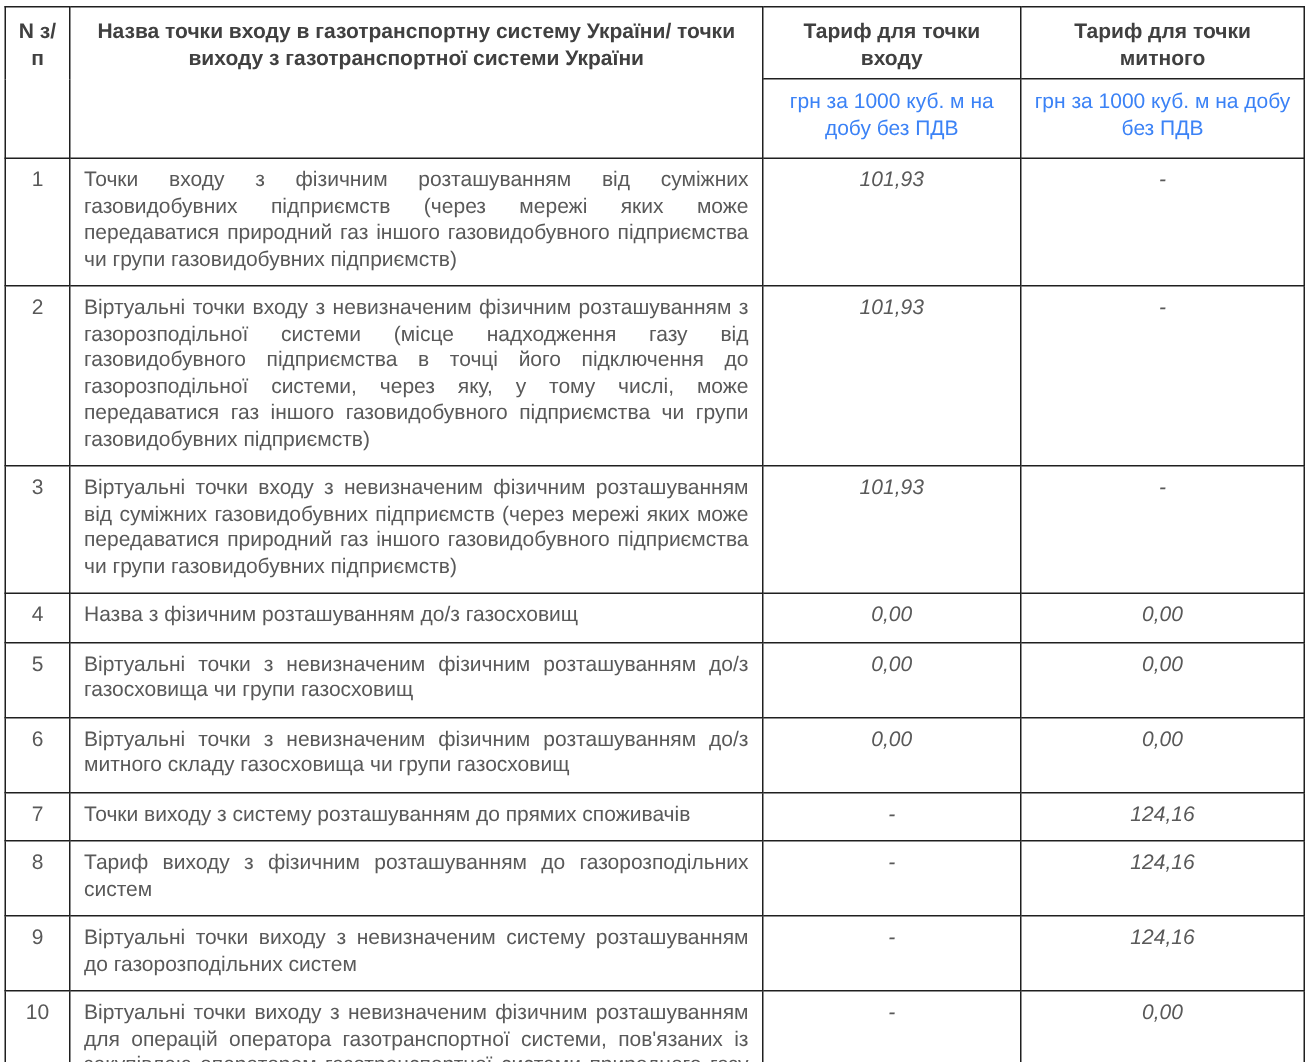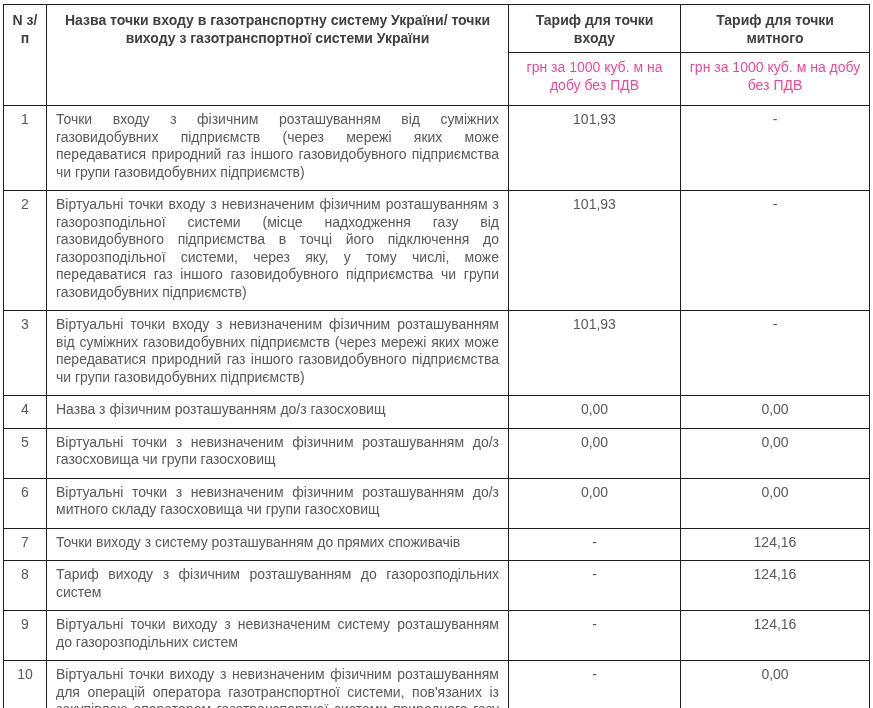--- a/index.html
+++ b/index.html
@@ -24,36 +24,37 @@
   col.c-exit{width:189px;}
   th.hdr{
     font-weight:bold;
     color:#404040;
     text-align:center;
     padding:7px 8px 5px 8px;
   }
   th.hdr-title{height:30px;}
   th.units{
     font-weight:normal;
-    color:#ec4899;
+    color:#3b82f6;
     text-align:center;
     padding:6px 8px;
     height:40px;
   }
   td.num{
     text-align:center;
     padding:5px 4px 8px 4px;
   }
   td.name{
     text-align:justify;
     padding:5px 9px 9px 9px;
   }
   td.val{
     text-align:center;
     padding:5px 6px 8px 6px;
+    font-style:italic;
   }
 </style>
 </head>
 <body>
 
 <table class="tariff">
   <colgroup>
     <col class="c-num">
       <col class="c-name">
       <col class="c-entry">

